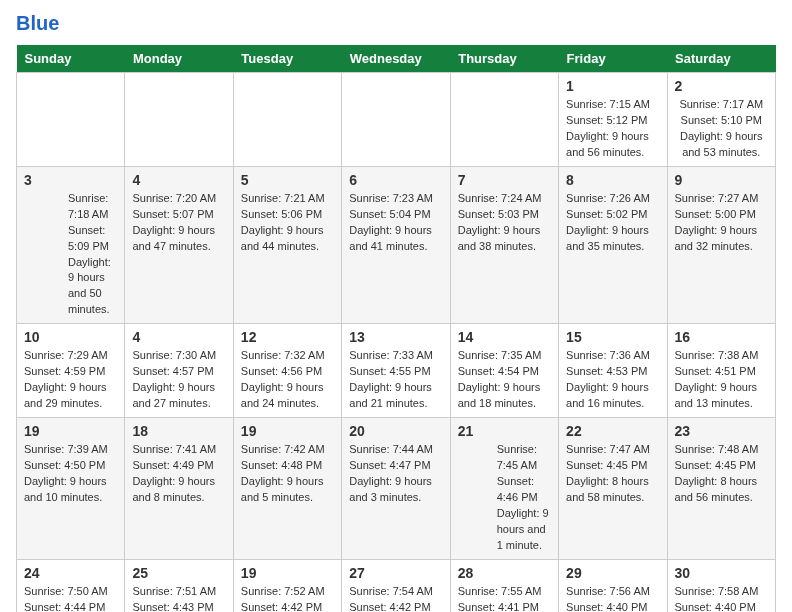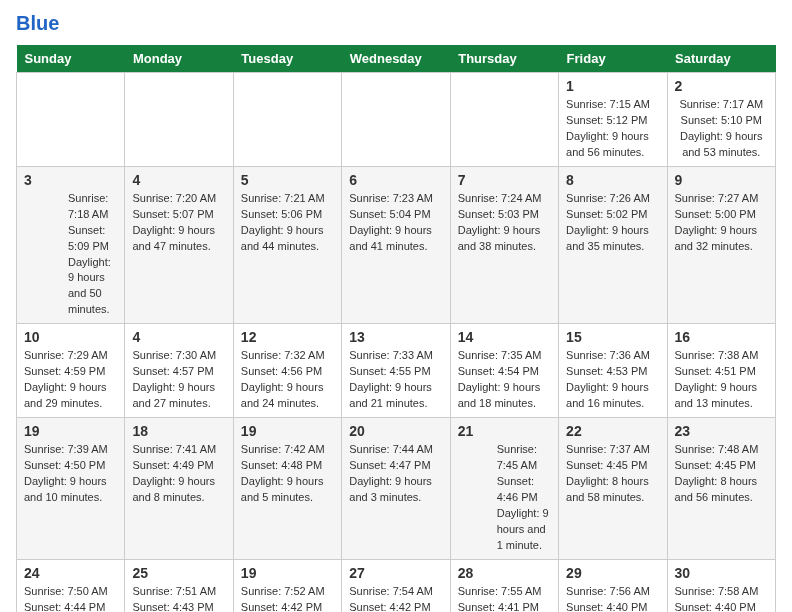--- a/index.html
+++ b/index.html
@@ -238,21 +238,21 @@
 Daylight: 9 hours and 3 minutes.</div>
         </td>
         <td>
           <div class="day-number">21</div>
           <div class="day-info" style="white-space: pre-line; margin-left: 39px;">Sunrise: 7:45 AM
 Sunset: 4:46 PM
 Daylight: 9 hours and 1 minute.</div>
         </td>
         <td>
           <div class="day-number">22</div>
-          <div class="day-info" style="white-space: pre-line;">Sunrise: 7:37 AM
+          <div class="day-info" style="white-space: pre-line;">Sunrise: 7:47 AM
 Sunset: 4:45 PM
 Daylight: 8 hours and 58 minutes.</div>
         </td>
         <td>
           <div class="day-number">23</div>
           <div class="day-info" style="white-space: pre-line;">Sunrise: 7:48 AM
 Sunset: 4:45 PM
 Daylight: 8 hours and 56 minutes.</div>
         </td>
       </tr>

